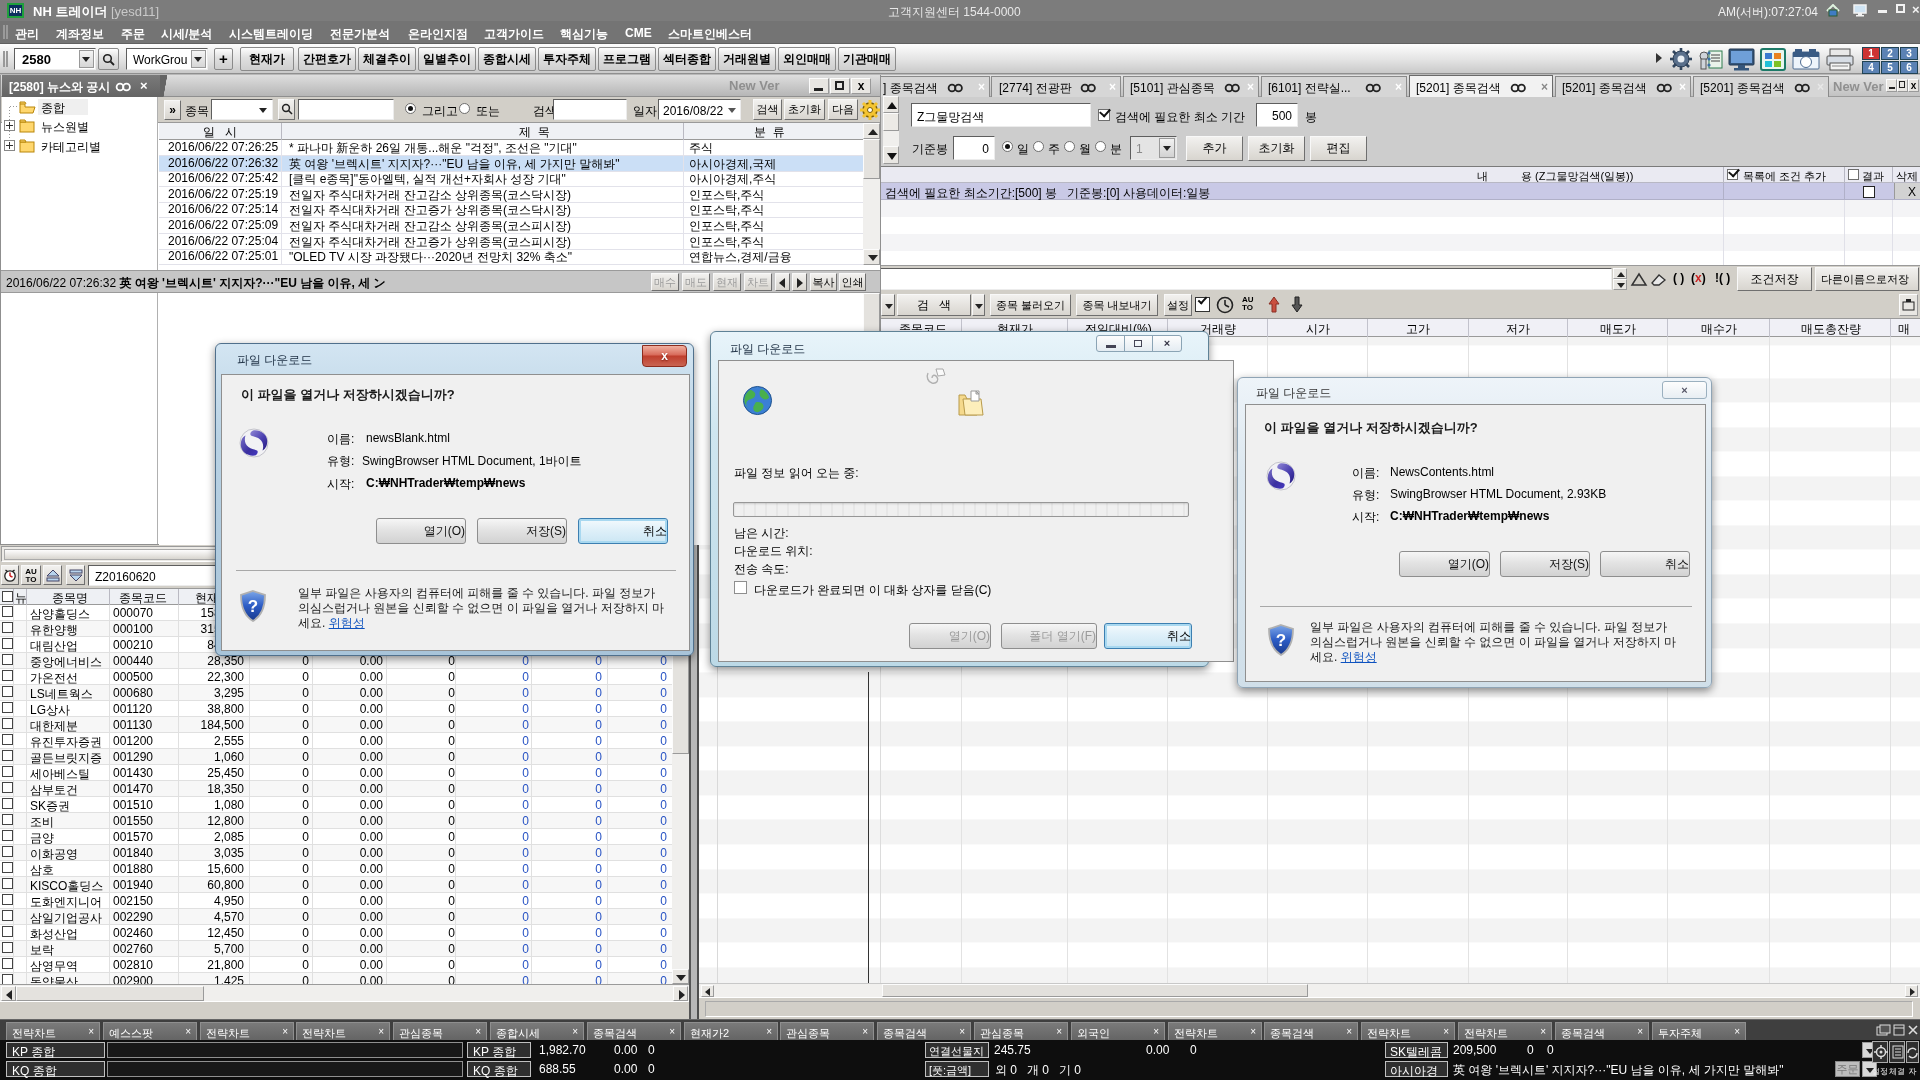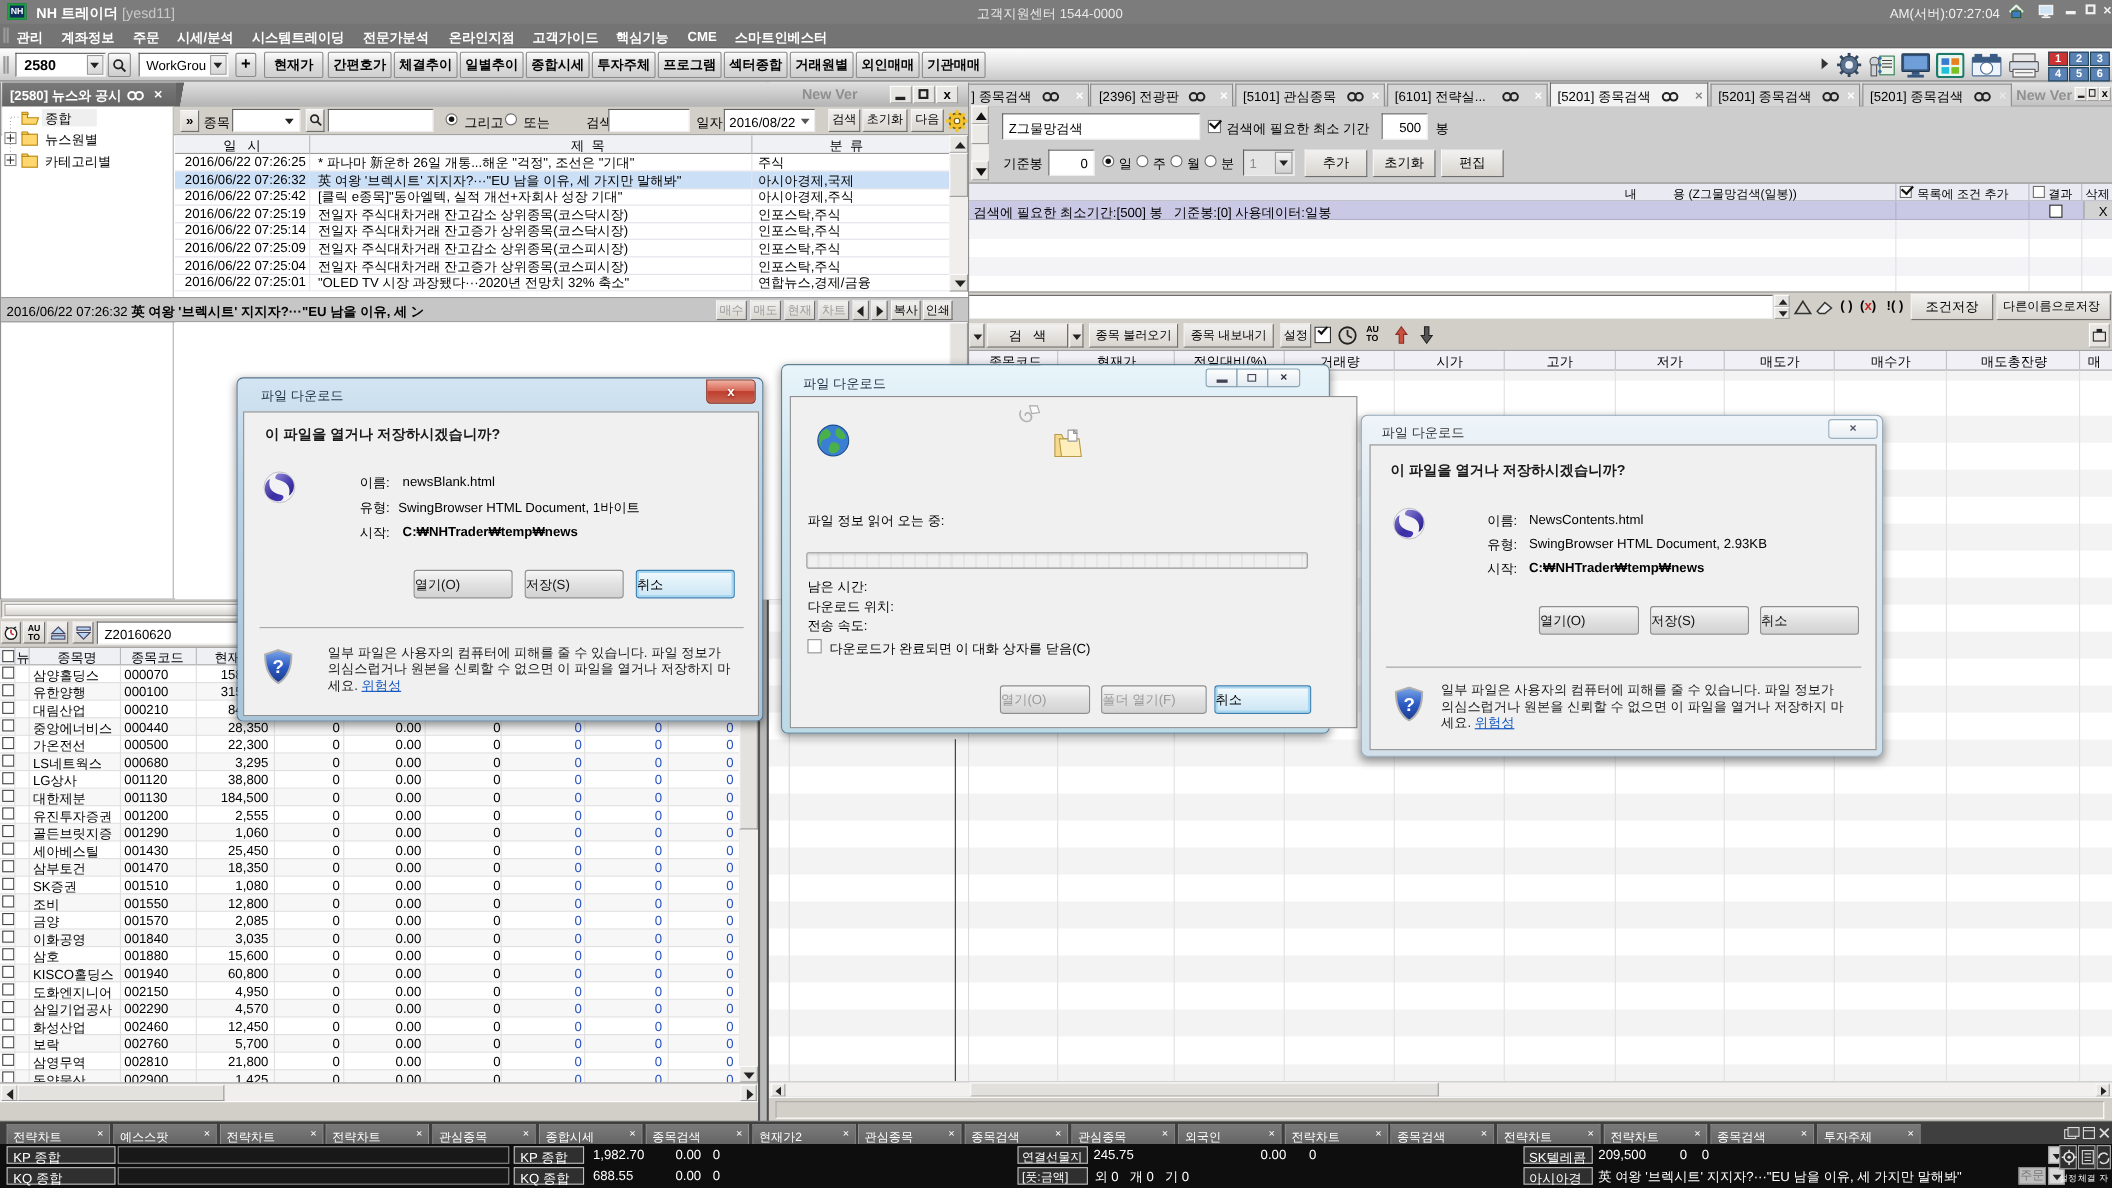--- a/index.html
+++ b/index.html
@@ -4,21 +4,21 @@
 font-family:"Liberation Sans",sans-serif;font-size:12px;color:#000;}
 *{box-sizing:border-box;}
 .a{position:absolute;}
 .btn{position:absolute;background:linear-gradient(#f2f1ef,#d8d5cf);border:1px solid #858585;
 border-top-color:#f8f8f8;border-left-color:#f8f8f8;border-right-color:#6f6f6f;border-bottom-color:#6f6f6f;
 text-align:center;color:#000;}
 .tbtn{position:absolute;background:linear-gradient(#fdfdfd,#dfdfdf 45%,#cfcfcf);border:1px solid #8a8a8a;border-radius:2px;text-align:center;font-weight:bold;}
 .fld{position:absolute;background:#fff;border:1px solid #5e5e5e;border-bottom-color:#ececec;border-right-color:#ececec;}
 .vl{position:absolute;background:#9c9c9c;width:1px;}
 .dlg{position:absolute;border-radius:5px;box-shadow:0 3px 9px rgba(0,0,0,.45);}
-.dbtn{position:absolute;background:linear-gradient(#f6f6f6,#e3e3e3 45%,#d2d2d2);border:1px solid #8e8e8e;border-radius:3px;text-align:left;font-size:12px;line-height:24px;}
+.dbtn{position:absolute;background:linear-gradient(#f6f6f6,#e3e3e3 45%,#d2d2d2);border:1px solid #8e8e8e;border-radius:3px;text-align:right;font-size:12px;line-height:24px;}
 .lnk{color:#0d52bf;text-decoration:underline;}
 .ck{position:absolute;width:12px;height:12px;background:#fff;border:1px solid #6e6e6e;}
 .ck.c:after{content:"";position:absolute;left:1px;top:-2px;width:8px;height:5px;border-left:2px solid #111;border-bottom:2px solid #111;transform:rotate(-48deg);}
 .rad{position:absolute;width:11px;height:11px;border-radius:50%;background:#fff;border:1px solid #6e6e6e;}
 .rad.s:after{content:"";position:absolute;left:2px;top:2px;width:5px;height:5px;border-radius:50%;background:#111;}
 .scol{position:absolute;background:#f0efed;}
 .sbtn{position:absolute;background:#e8e6e2;border:1px solid #9a9a9a;border-top-color:#fcfcfc;border-left-color:#fcfcfc;}
 .arr{width:0;height:0;display:inline-block;}
 </style></head><body>
 
@@ -153,21 +153,21 @@
 <div class="a" style="left:699px;top:75px;width:1221px;height:22px;background:linear-gradient(#e2e2e2,#c2c2c2);border-bottom:1px solid #9a9a9a;"></div>
 <div class="a" style="left:860px;top:76px;width:130px;height:21px;background:#d6d6d6;border:1px solid #8a8a8a;border-bottom:none;">
     <span style="position:absolute;left:22px;top:3px;">] 종목검색</span>
     <svg style="position:absolute;left:86px;top:6px" width="17" height="10">
       <circle cx="5" cy="5" r="3.4" fill="none" stroke="#222" stroke-width="1.8"></circle>
       <circle cx="11.5" cy="5" r="3.4" fill="none" stroke="#222" stroke-width="1.8"></circle>
     </svg>
     <span style="position:absolute;right:4px;top:3px;color:#fff;font-weight:bold;">×</span>
   </div>
 <div class="a" style="left:991px;top:76px;width:130px;height:21px;background:#d6d6d6;border:1px solid #8a8a8a;border-bottom:none;">
-    <span style="position:absolute;left:7px;top:3px;">[2396] 전광판</span>
+    <span style="position:absolute;left:7px;top:3px;">[2774] 전광판</span>
     <svg style="position:absolute;left:88px;top:6px" width="17" height="10">
       <circle cx="5" cy="5" r="3.4" fill="none" stroke="#222" stroke-width="1.8"></circle>
       <circle cx="11.5" cy="5" r="3.4" fill="none" stroke="#222" stroke-width="1.8"></circle>
     </svg>
     <span style="position:absolute;right:4px;top:3px;color:#fff;font-weight:bold;">×</span>
   </div>
 <div class="a" style="left:1123px;top:76px;width:136px;height:21px;background:#d6d6d6;border:1px solid #8a8a8a;border-bottom:none;">
     <span style="position:absolute;left:6px;top:3px;">[5101] 관심종목</span>
     <svg style="position:absolute;left:100px;top:6px" width="17" height="10">
       <circle cx="5" cy="5" r="3.4" fill="none" stroke="#222" stroke-width="1.8"></circle>

